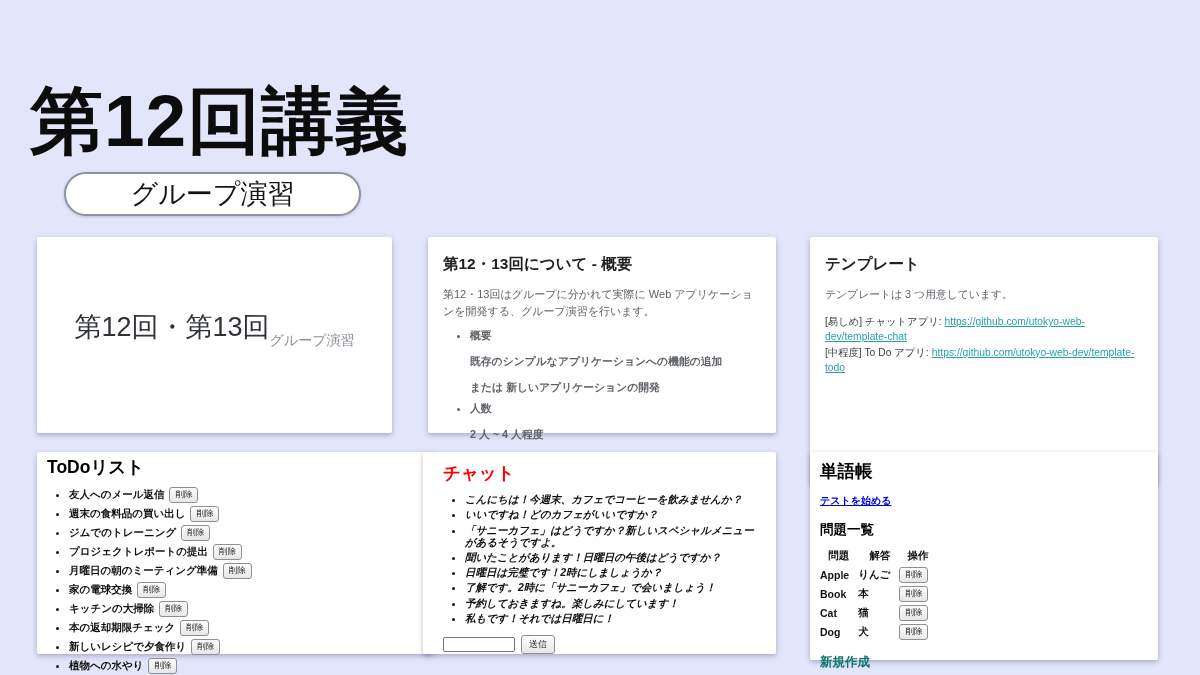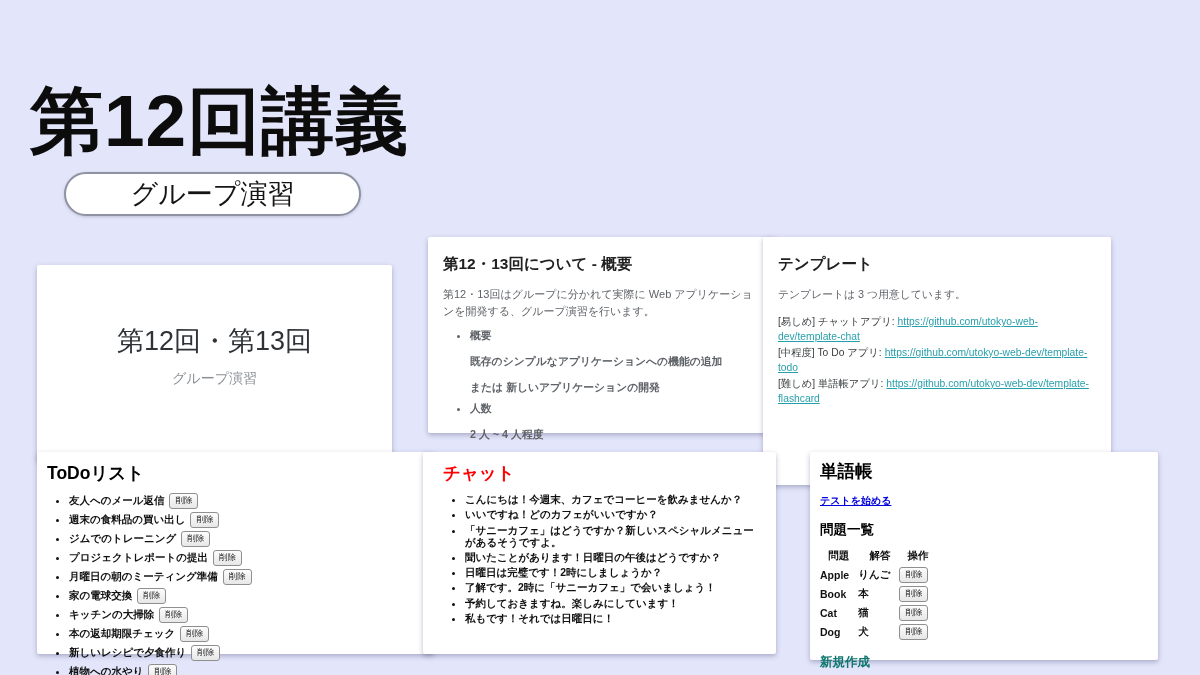--- a/index.html
+++ b/index.html
@@ -34,34 +34,34 @@
     box-shadow: 0 1px 3px rgba(40,40,80,.2);
   }
 
   .card {
     position: absolute; background: #fff; border-radius: 2px;
     box-shadow: 0 2px 5px rgba(60,60,110,.35);
   }
 
   
   #card-slide { left: 37px; top: 237px; width: 355px; height: 196px;
-    display: flex; flex-direction: column; align-items: center; justify-content: center; margin-top: 28px; }
+    display: flex; flex-direction: row; align-items: center; justify-content: center; }
   .slide-title { font-size: 27px; color: #2f3337; margin-top: -16px; }
   .slide-sub { font-size: 14px; color: #8b8f94; margin-top: 11px; }
 
   
   #card-overview { left: 428px; top: 237px; width: 348px; height: 196px; padding: 17px 15px; }
   .ov-title { font-size: 15.5px; font-weight: 700; color: #212121; }
   .ov-intro { font-size: 11px; color: #5f6368; line-height: 1.55; margin-top: 11px; width: 320px; }
   .ov-list { margin: 9px 0 0 0; padding-left: 27px; font-size: 10.8px; color: #5f6368; }
   .ov-list li { margin-bottom: 7px; font-weight: bold; }
   .ov-list .subline { margin-top: 12px; }
 
   
-  #card-template { left: 763px; top: 237px; width: 348px; height: 248px; padding: 17px 15px; }
+  #card-template { left: 810px; top: 237px; width: 348px; height: 248px; padding: 17px 15px; }
   .tpl-title { font-size: 15.5px; font-weight: 700; color: #212121; }
   .tpl-intro { font-size: 10.8px; color: #5f6368; margin-top: 13px; }
   .tpl-lines { margin-top: 12px; }
   .tpl-line { font-size: 10.3px; color: #3c4043; line-height: 1.5; }
   .tpl-line a { color: var(--link-teal); text-decoration: underline; margin-left: 3px; cursor: pointer; }
 
   
   .app-title { font-size: 17.5px; font-weight: 800; color: #000; }
   .app-list { margin: 8px 0 0 0; padding-left: 22px; font-size: 10.5px; font-weight: 600; color: #111; }
   .app-list li { margin-bottom: 3px; line-height: 1.15; }
@@ -78,26 +78,26 @@
     background: linear-gradient(#fdfdfd, #e7e7e7);
     border: 1px solid #8f8f8f; border-radius: 3px; cursor: pointer;
   }
   .app-input {
     border: 1px solid #767676; border-radius: 2px; background: #fff;
     height: 15px; width: 72px; font-size: 9px; padding: 0 3px; font-family: inherit;
   }
   .input-row { display: flex; align-items: center; gap: 6px; }
 
   
-  #card-todo { left: 37px; top: 452px; width: 397px; height: 202px; padding: 9px 10px; }
+  #card-todo { left: 37px; top: 452px; width: 397px; height: 202px; padding: 3px 10px; }
 
   
   #card-chat { left: 423px; top: 452px; width: 353px; height: 202px; padding: 9px 20px; }
   #card-chat .app-title { color: var(--chat-title); }
-  #card-chat .app-list li { margin-bottom: 3.2px; }
+  #card-chat .app-list li { margin-bottom: 3.2px; font-style: italic; }
   #card-chat .input-row { margin-top: 11px; }
 
   
   #card-flash { left: 810px; top: 452px; width: 348px; height: 208px; padding: 7px 10px; }
   .start-link { display: inline-block; margin-top: 11px; font-size: 10px; font-weight: 600;
     color: var(--link-blue); text-decoration: underline; cursor: pointer; }
   .list-title { font-size: 13.5px; font-weight: 800; margin-top: 13px; color: #000; }
   .flash-table { border-collapse: collapse; margin-top: 10px; font-size: 10.5px; color: #111; }
   .flash-table th { text-align: right; font-weight: 700; padding: 0 9px 4px 0; }
   .flash-table td { padding: 0 9px 3px 0; font-weight: 600; }
@@ -140,23 +140,20 @@
   <div class="card" id="card-template">
     <div class="tpl-title">テンプレート</div>
     <div class="tpl-intro">テンプレートは 3 つ用意しています。</div>
     <div class="tpl-lines">
       <div class="tpl-line">
         <span>[易しめ] チャットアプリ:</span><a>https://github.com/utokyo-web-dev/template-chat</a>
       </div>
       <div class="tpl-line">
         <span>[中程度] To Do アプリ:</span><a>https://github.com/utokyo-web-dev/template-todo</a>
       </div>
-      <div class="tpl-line">
-        <span>[難しめ] 単語帳アプリ:</span><a>https://github.com/utokyo-web-dev/template-flashcard</a>
-      </div>
     </div>
   </div>
 
   <div class="card" id="card-todo">
     <div class="app-title">ToDoリスト</div>
     <ul class="app-list">
 
         <li>
           <span>友人へのメール返信</span><button class="mini-btn">削除</button>
         </li>
@@ -229,20 +226,24 @@
         </li>
 
         <li>
           <span>予約しておきますね。楽しみにしています！</span>
         </li>
 
         <li>
           <span>私もです！それでは日曜日に！</span>
         </li>
       </ul>
+    <div class="input-row">
+      <input class="app-input" type="text" value="" style="">
+      <button class="action-btn">送信</button>
+    </div>
   </div>
 
   <div class="card" id="card-flash">
     <div class="app-title">単語帳</div>
     <a class="start-link">テストを始める</a>
     <div class="list-title">問題一覧</div>
     <table class="flash-table">
       <thead>
         <tr>
           <th>問題</th>

